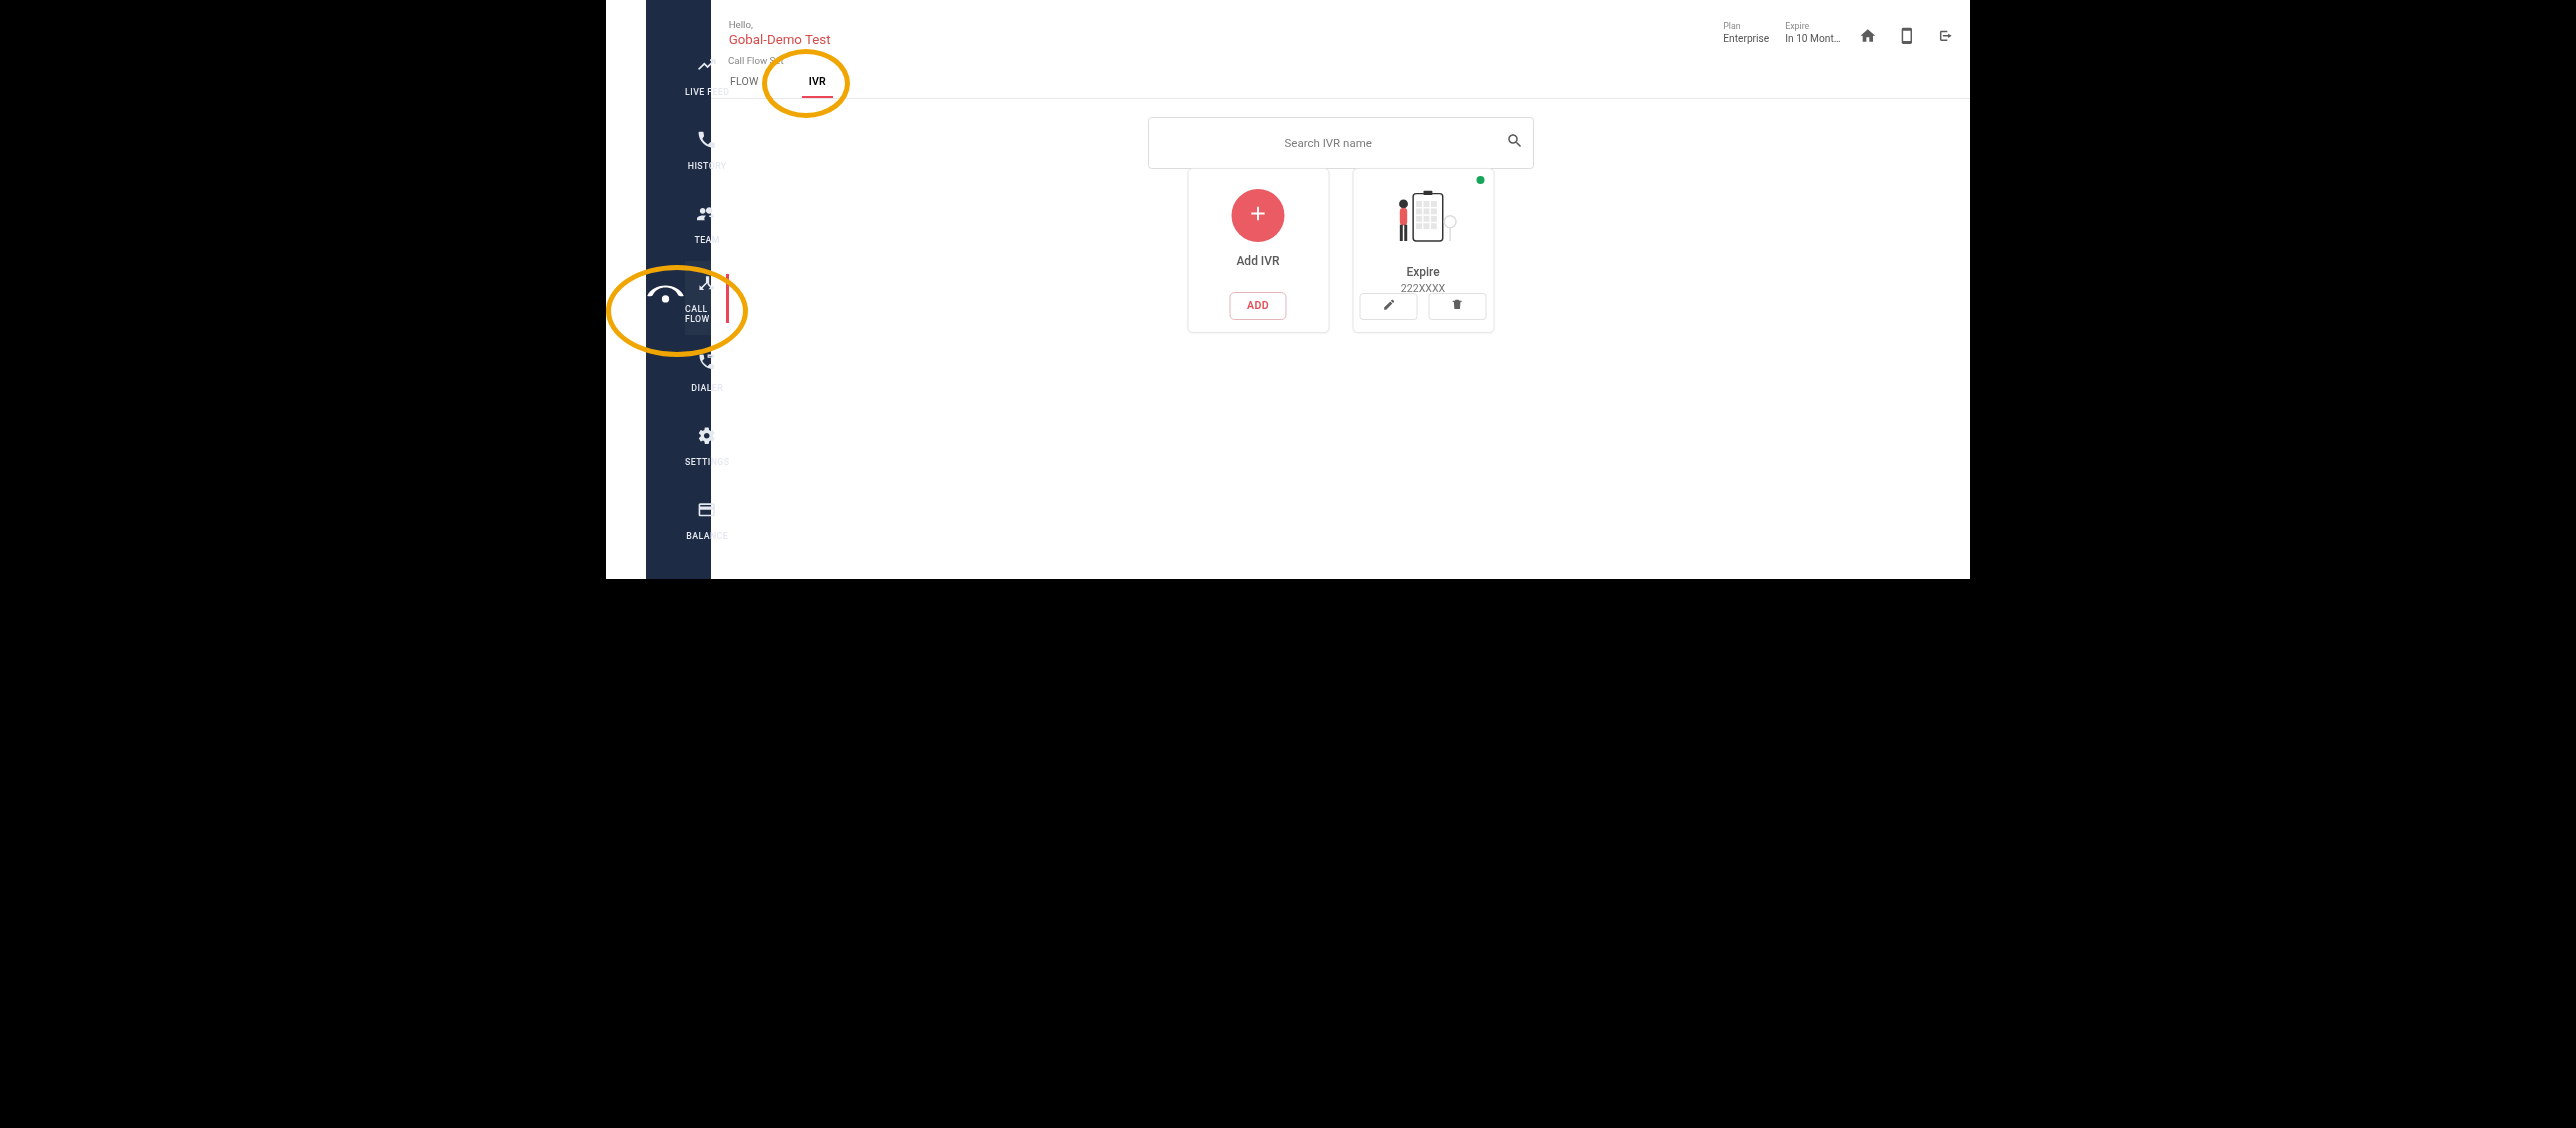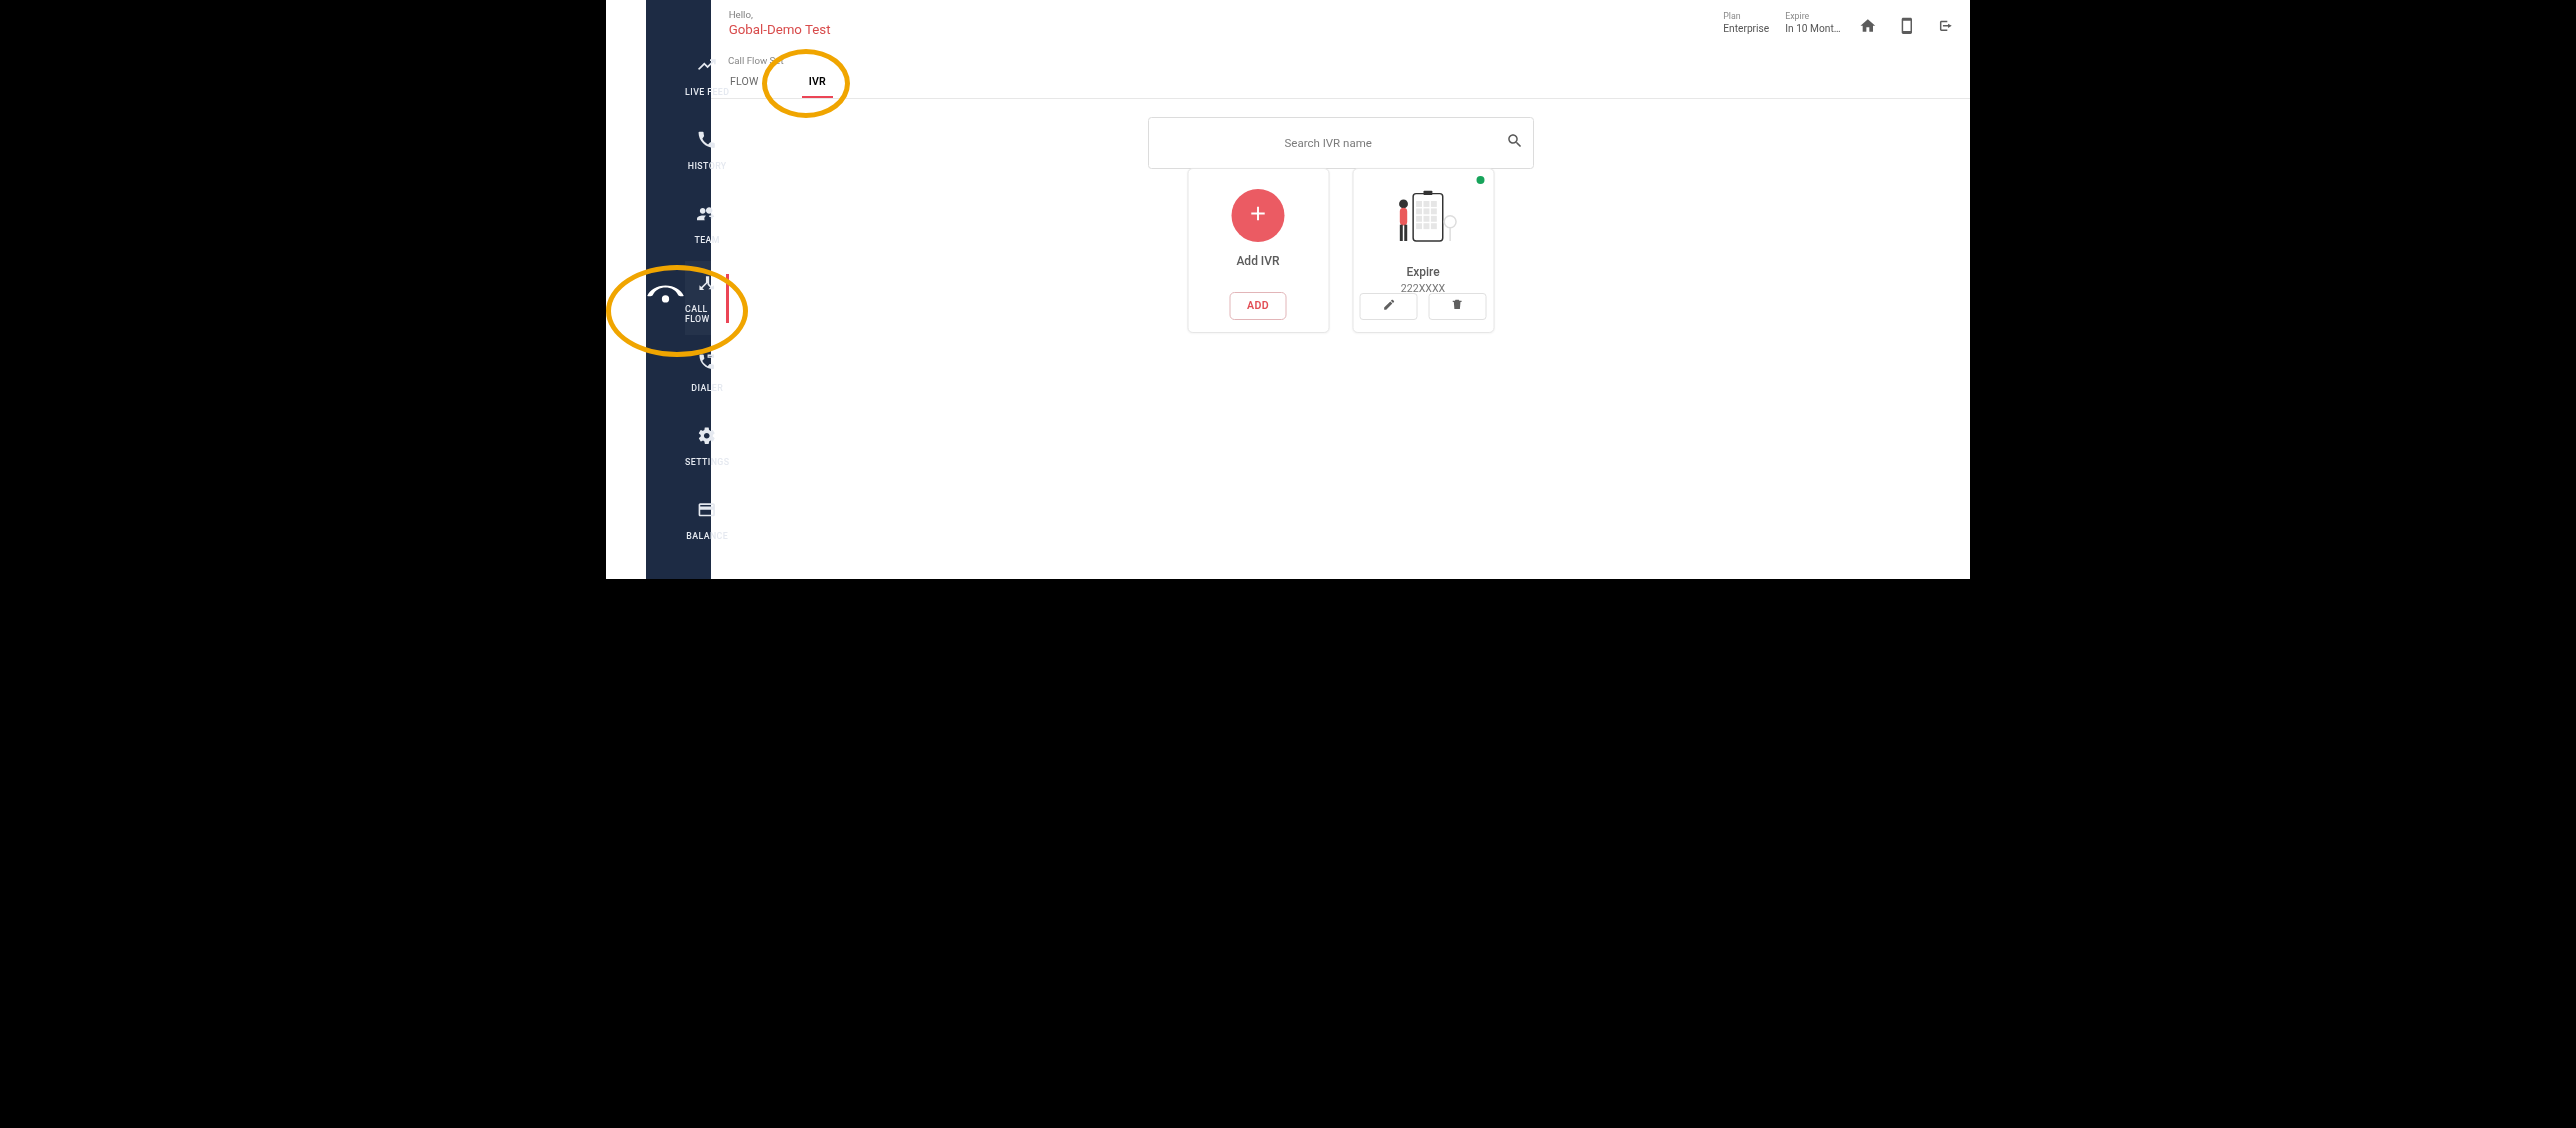--- a/index.html
+++ b/index.html
@@ -38,21 +38,21 @@
   .nav-item svg { width: 19.5px; height: 19.5px; fill: #e5e9f0; }
   .nav-item .label { font-size: 8.8px; letter-spacing: 0.4px; font-weight: 500; }
   .nav-item.active { background: rgba(255,255,255,.04); }
   .nav-item.active::after {
     content:''; position:absolute; right:0; top:12.4px; bottom:12.4px; width:3.5px;
     background:#eb4556;
   }
 
   
   .header {
-    position:absolute; left: 105px; right:0; top:2px; height: 44px;
+    position:absolute; left: 105px; right:0; top:12px; height: 44px;
     display:flex; align-items:flex-start; padding: 7px 12.4px 0 17.7px;
   }
   .greeting .hello { font-size: 9.7px; color:#808080; }
   .greeting .user  { font-size: 13.3px; color:#d84b4b; margin-top:1.8px; }
 
   .hdr-right { margin-left:auto; display:flex; align-items:flex-start; gap: 16px; padding-top:1.8px;}
   .planbox { display:flex; flex-direction:column; }
   .planbox .k { font-size: 8.8px; color:#8a8a8a; }
   .planbox .v { font-size: 10.2px; color:#555; margin-top:1.8px; white-space:nowrap; max-width:64px; overflow:hidden; text-overflow:ellipsis;}
   .hdr-icn { width:23px; height:23px; display:flex; align-items:center; justify-content:center; margin-top:5.3px; cursor:pointer;}

